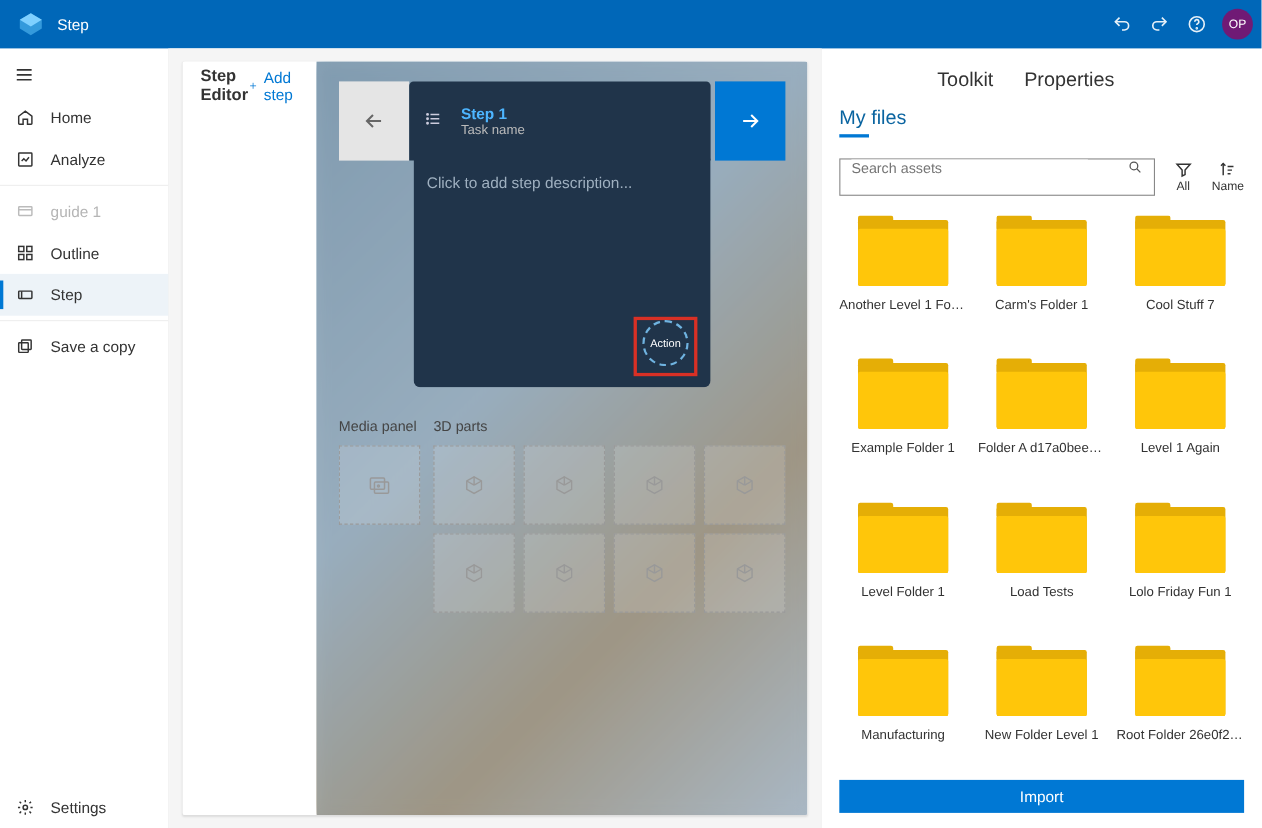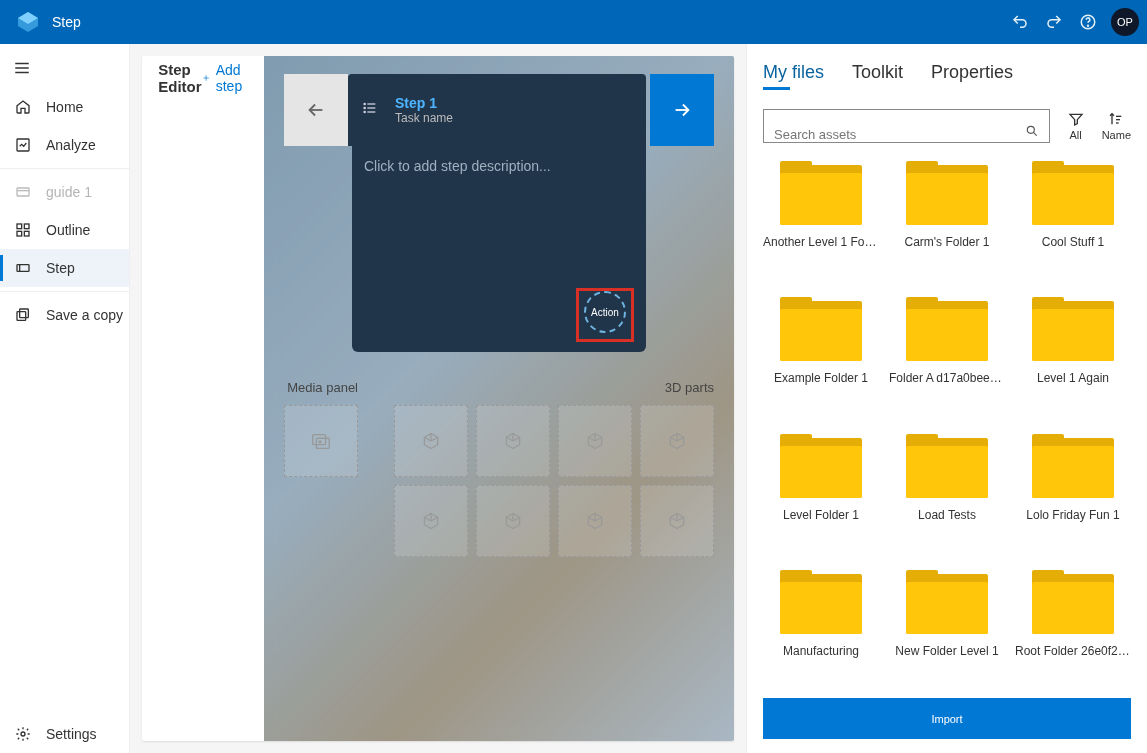--- a/index.html
+++ b/index.html
@@ -2,21 +2,21 @@
 <html><head>
 <meta charset="utf-8">
 <style>
 * { box-sizing: border-box; margin: 0; padding: 0; font-family: "Segoe UI", Arial, sans-serif; }
 body { width: 1147px; height: 753px; overflow: hidden; background: #fff; color: #333; }
 
 .titlebar { height: 44px; background: #0067b8; color: #fff; display: flex; align-items: center; padding: 0 8px; }
 .titlebar .logo { width: 24px; height: 24px; margin: 0 12px 0 8px; }
 .titlebar .title { font-size: 14px; flex: 1; }
 .titlebar .icon-btn { width: 34px; height: 34px; display: flex; align-items: center; justify-content: center; opacity: 0.9; }
-.titlebar .avatar { width: 28px; height: 28px; border-radius: 50%; background: #0f172a; display: flex; align-items: center; justify-content: center; font-size: 11px; margin-left: 6px; }
+.titlebar .avatar { width: 28px; height: 28px; border-radius: 50%; background: #701a75; display: flex; align-items: center; justify-content: center; font-size: 11px; margin-left: 6px; }
 
 .app { display: flex; height: 709px; }
 .sidebar { width: 160px; border-right: 1px solid #eee; display: flex; flex-direction: column; padding-top: 4px; }
 .hamburger { width: 44px; height: 40px; display: flex; align-items: center; justify-content: center; }
 .nav-item { height: 38px; display: flex; align-items: center; padding-left: 14px; font-size: 14px; color: #333; gap: 14px; cursor: pointer; }
 .nav-item.muted { color: #b5b5b5; }
 .nav-item.selected { background: #edf3f8; position: relative; }
 .nav-item.selected::before { content: ""; position: absolute; left: 0; top: 6px; bottom: 6px; width: 3px; background: #0078d4; }
 .nav-sep { height: 1px; background: #eee; margin: 4px 0; }
 .nav-red-dot { width: 6px; height: 6px; background: #e81123; border-radius: 50%; margin-left: -6px; margin-top: -12px; }
@@ -40,46 +40,46 @@
 .step-title { font-size: 14px; font-weight: 600; color: #4db5ff; }
 .step-task { font-size: 12px; color: #bbb; }
 
 .step-body { background: #20344a; height: 208px; border-radius: 0 0 6px 6px; margin: 0 68px 0 68px; padding: 14px 4px; position: relative; }
 .step-row + .step-body { margin-top: -2px; }
 .step-desc { color: #9fb0c0; font-size: 14px; padding-left: 8px; }
 
 .action-chip { position: absolute; right: 12px; bottom: 10px; width: 58px; height: 54px; border: 3px solid #d93025; display: flex; align-items: flex-start; justify-content: center; }
 .action-circle { width: 42px; height: 42px; border: 2px dashed #6fb3e0; border-radius: 50%; display: flex; align-items: center; justify-content: center; color: #fff; font-size: 10px; }
 
-.panels { display: flex; gap: 36px; margin-top: 28px; text-align: right; }
+.panels { display: flex; gap: 12px; margin-top: 28px; }
 .panel-label { font-size: 13px; color: #444; margin-bottom: 10px; }
 .slot-grid { display: flex; gap: 8px; }
 .slot-col { display: flex; flex-direction: column; gap: 8px; }
 .slot { width: 74px; height: 72px; border: 1px dashed #999; display: flex; align-items: center; justify-content: center; color: #999; background: rgba(255,255,255,0.15); }
 
 .right-panel { width: 410px; border-left: 1px solid #eee; display: flex; flex-direction: column; padding: 14px 16px 0; }
 .tabs { display: flex; gap: 28px; font-size: 18px; color: #333; padding: 4px 0 10px; }
 .tab { cursor: pointer; padding-bottom: 6px; }
-.tab.active { color: #0a64a0; position: relative; }
+.tab.active { color: #0a64a0; position: relative; margin-top: 35px; }
 .tab.active::after { content: ""; position: absolute; left: 0; right: 55%; bottom: -1px; height: 3px; background: #0078d4; }
 
 .search-row { display: flex; align-items: center; gap: 18px; margin: 10px 0 18px; }
-.search-box { flex: 1; height: 34px; border: 1px solid #888; display: flex; align-items: flex-end; padding: 0 10px; gap: 36px; }
+.search-box { flex: 1; height: 34px; border: 1px solid #888; display: flex; align-items: flex-start; padding: 0 10px; gap: 36px; }
 .search-box input { border: none; outline: none; flex: 1; font-size: 13px; }
 .filter-col { display: flex; flex-direction: column; align-items: center; font-size: 11px; color: #333; gap: 2px; }
 
 .folder-grid { display: grid; grid-template-columns: repeat(3, 1fr); gap: 20px 10px; overflow-y: auto; flex: 1; }
 .folder-item { display: flex; flex-direction: column; align-items: center; cursor: pointer; }
 .folder-icon { width: 82px; height: 64px; position: relative; }
 .folder-back { position: absolute; left: 0; top: 4px; width: 82px; height: 60px; background: #e5ae06; border-radius: 2px; }
 .folder-tab { position: absolute; left: 0; top: 0; width: 32px; height: 12px; background: #e5ae06; border-radius: 2px 2px 0 0; }
 .folder-front { position: absolute; left: 0; top: 12px; width: 82px; height: 52px; background: #ffc60a; border-radius: 2px; }
 .folder-label { font-size: 12px; color: #333; margin-top: 10px; text-align: center; max-width: 116px; white-space: nowrap; overflow: hidden; text-overflow: ellipsis; }
 
-.import-btn { height: 41px; background: #0078d4; color: #fff; display: flex; align-items: center; justify-content: center; font-size: 11px; margin: 12px 0 14px; cursor: pointer; }
+.import-btn { height: 30px; background: #0078d4; color: #fff; display: flex; align-items: center; justify-content: center; font-size: 14px; margin: 12px 0 14px; cursor: pointer; }
 </style>
 </head>
 <body>
 
 <div class="titlebar">
   <span class="logo">
     <svg viewBox="0 0 24 24" width="24" height="24">
         <polygon points="12,2 22,8 22,16 12,22 2,16 2,8" fill="#3aa0e0" opacity="0.9"></polygon>
         <polygon points="12,2 22,8 12,14 2,8" fill="#7fd0ff"></polygon>
       </svg>
@@ -357,21 +357,21 @@
             <div class="folder-front"></div>
           </div>
           <div class="folder-label">Carm's Folder 1</div>
         </div>
         <div class="folder-item">
           <div class="folder-icon">
             <div class="folder-tab"></div>
             <div class="folder-back"></div>
             <div class="folder-front"></div>
           </div>
-          <div class="folder-label">Cool Stuff 1</div>
+          <div class="folder-label">Cool Stuff 7</div>
         </div>
         <div class="folder-item">
           <div class="folder-icon">
             <div class="folder-tab"></div>
             <div class="folder-back"></div>
             <div class="folder-front"></div>
           </div>
           <div class="folder-label">Example Folder 1</div>
         </div>
         <div class="folder-item">

